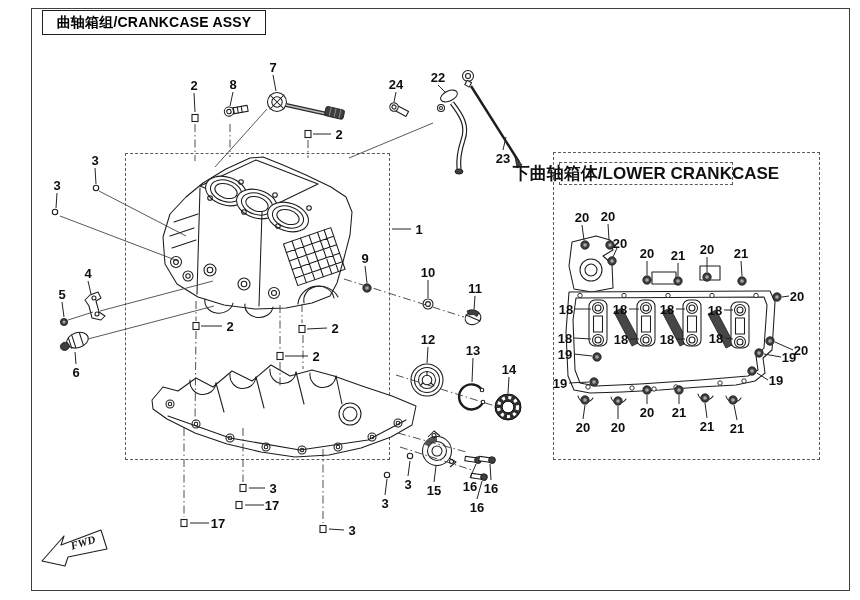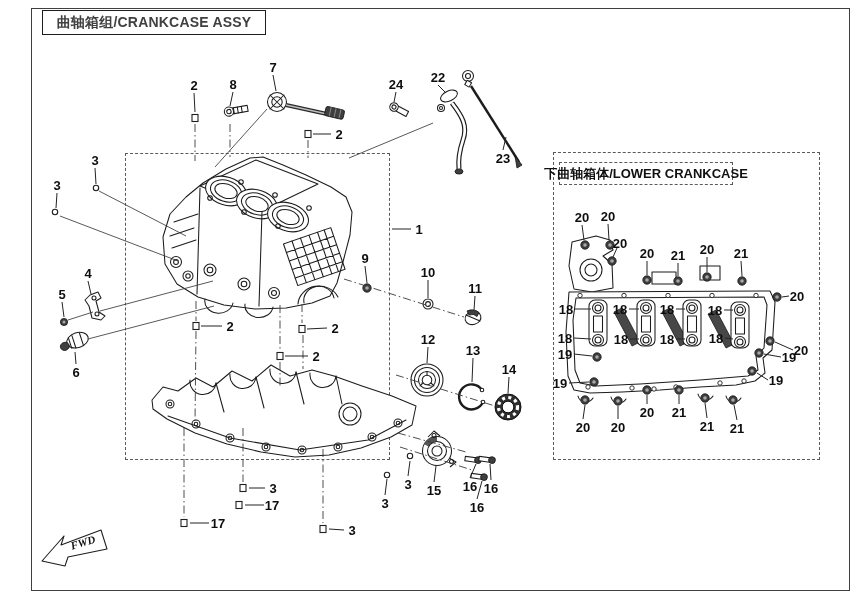--- a/index.html
+++ b/index.html
@@ -1,26 +1,26 @@
 <!DOCTYPE html>
 <html><head>
 <meta charset="utf-8">
 <style>
   html,body{margin:0;padding:0;background:#fff;}
   .page{position:relative;width:860px;height:600px;background:#fff;overflow:hidden;
         font-family:"Liberation Sans",sans-serif;}
   .frame{position:absolute;left:31px;top:8px;width:817px;height:581px;border:1.5px solid #3f3f3f;}
   .title-box{position:absolute;left:42px;top:10px;width:222px;height:23px;border:1.6px solid #1d1d1d;
              display:flex;align-items:center;justify-content:center;background:#fff;}
-  .title-box span{font-weight:bold;font-size:14px;color:#404040;letter-spacing:.2px;white-space:nowrap;}
+  .title-box span{font-weight:bold;font-size:14px;color:#000000;letter-spacing:.2px;white-space:nowrap;}
   .main-box{position:absolute;left:125px;top:153px;width:263px;height:305px;border:1.2px dashed #5a5a5a;}
   .panel-box{position:absolute;left:553px;top:152px;width:265px;height:306px;border:1.2px dashed #5a5a5a;}
   .panel-title-box{position:absolute;left:559px;top:162px;width:172px;height:21px;border:1.2px dashed #5a5a5a;
              display:flex;align-items:center;justify-content:center;background:#fff;z-index:4;}
-  .panel-title-box span{font-weight:bold;font-size:13px;color:#111;white-space:nowrap;}
+  .panel-title-box span{font-weight:bold;font-size:17px;color:#111;white-space:nowrap;}
   svg.art{position:absolute;left:0;top:0;z-index:3;}
   .ln{fill:none;stroke:#1c1c1c;stroke-width:1.05;stroke-linejoin:round;stroke-linecap:round;}
   .fw{fill:#fff;stroke:#1c1c1c;stroke-width:1.05;stroke-linejoin:round;}
   .fd{fill:#3f3f3f;stroke:#141414;stroke-width:.8;}
   .bi{fill:#a8a8a8;stroke:none;}
   .leader{stroke:#232323;stroke-width:1;fill:none;}
   .axis{stroke:#3a3a3a;stroke-width:.9;fill:none;stroke-dasharray:8 3 1.5 3;}
   .axis.solid{stroke-dasharray:none;stroke-width:.85;}
   .marker{fill:#fff;stroke:#1f1f1f;stroke-width:1.1;}
   .callout-label{font-family:"Liberation Sans",sans-serif;font-weight:bold;font-size:13px;fill:#0e0e0e;}

